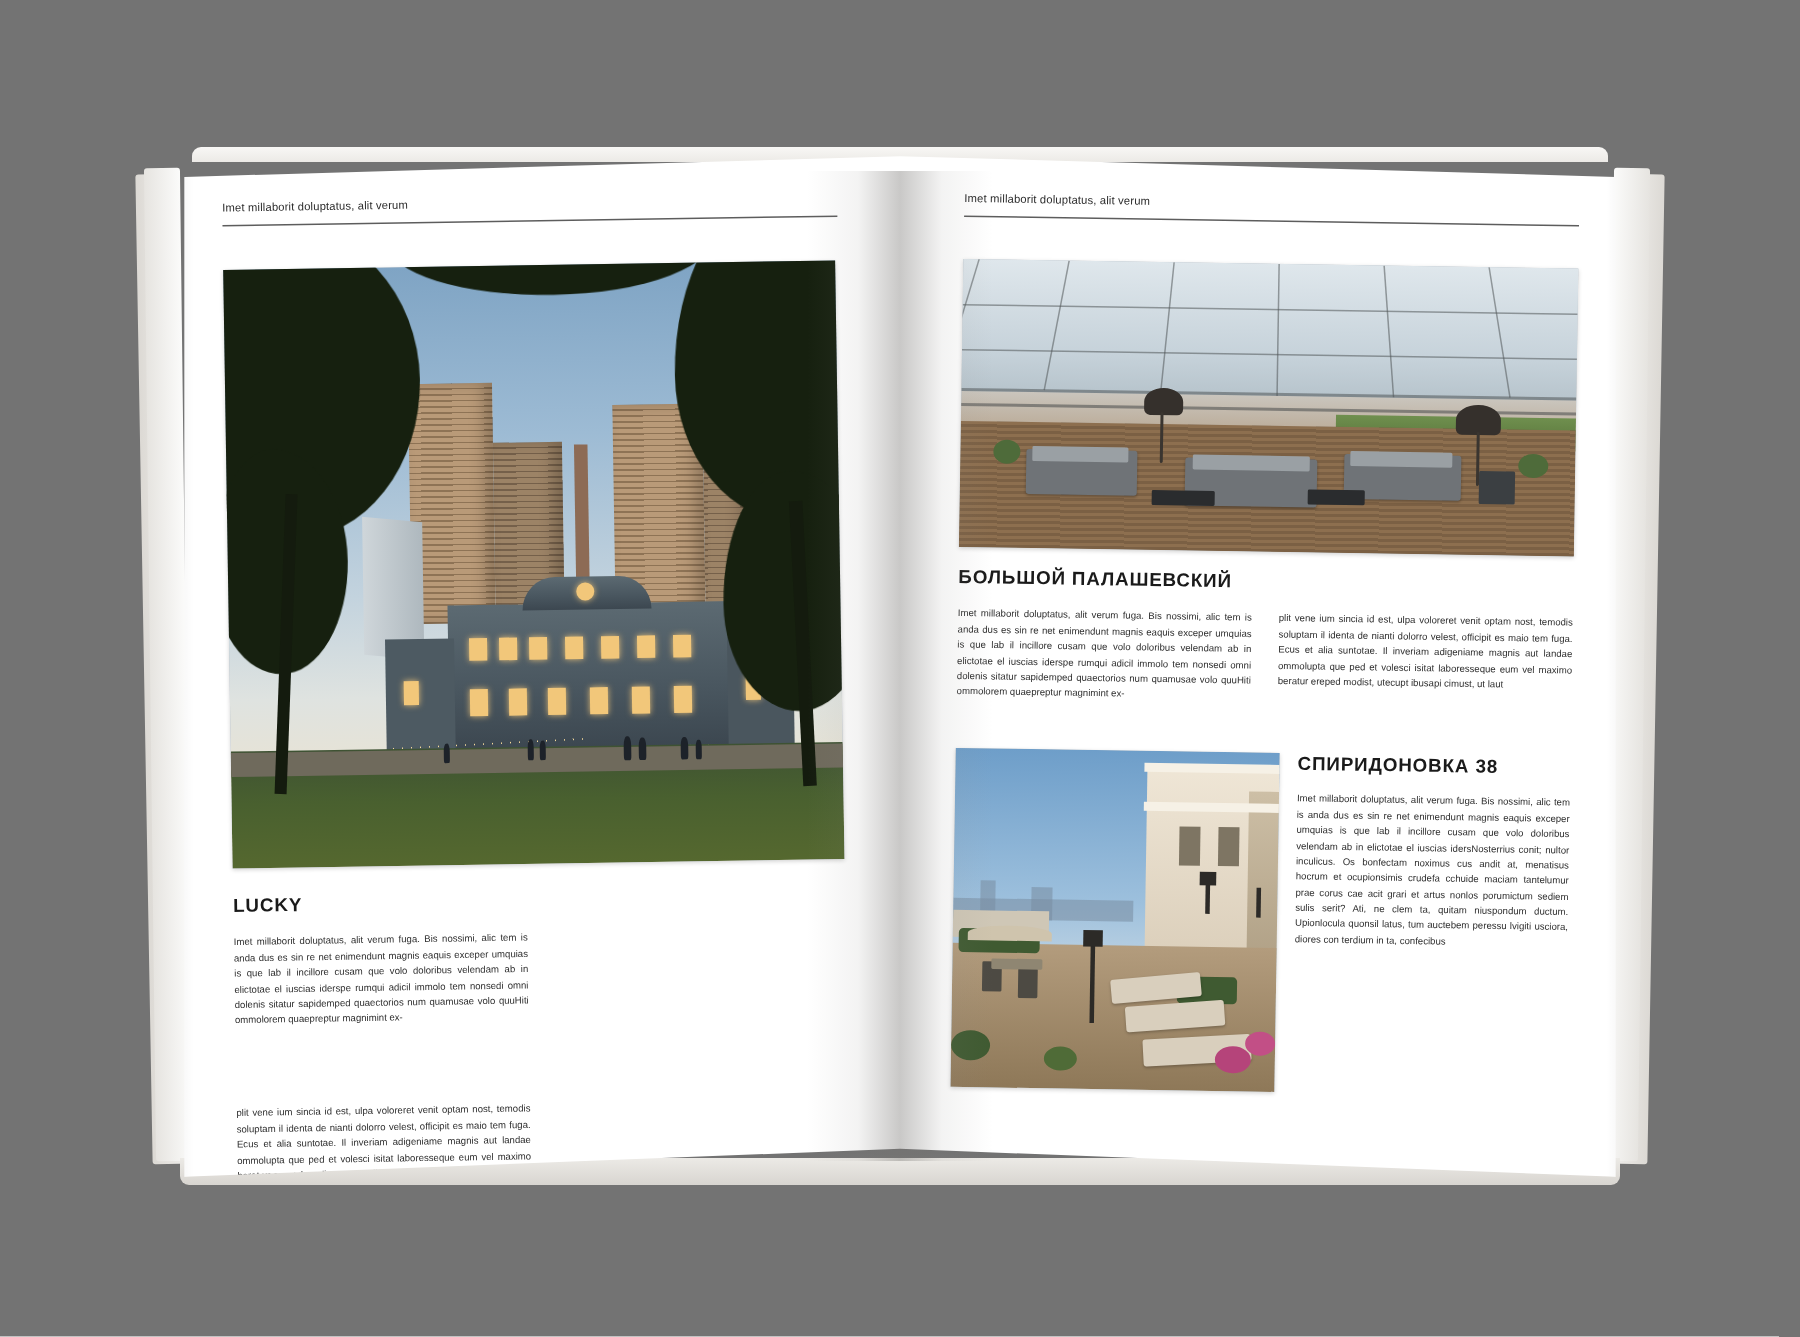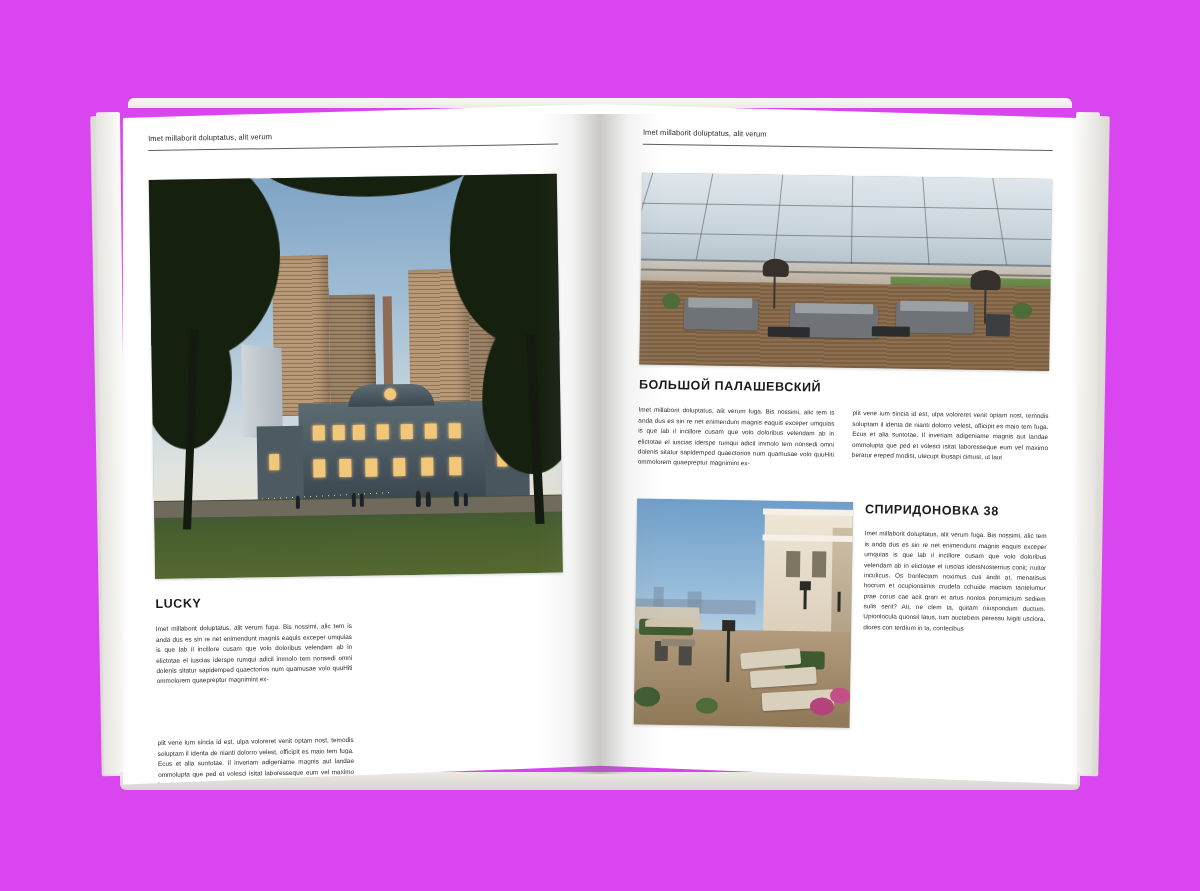--- a/index.html
+++ b/index.html
@@ -12,21 +12,21 @@
     height: 891px;
     font-family: "Liberation Sans", sans-serif;
     overflow: hidden;
     position: relative;
   }
 
   
   #stage {
     position: absolute;
     inset: 0;
-    background: #d946ef;
+    background: #737373;
   }
 
   
   .book-shadow {
     position: absolute;
     left: 86px;
     top: 104px;
     width: 1028px;
     height: 720px;
     background: radial-gradient(ellipse 56% 48% at 50% 52%,

